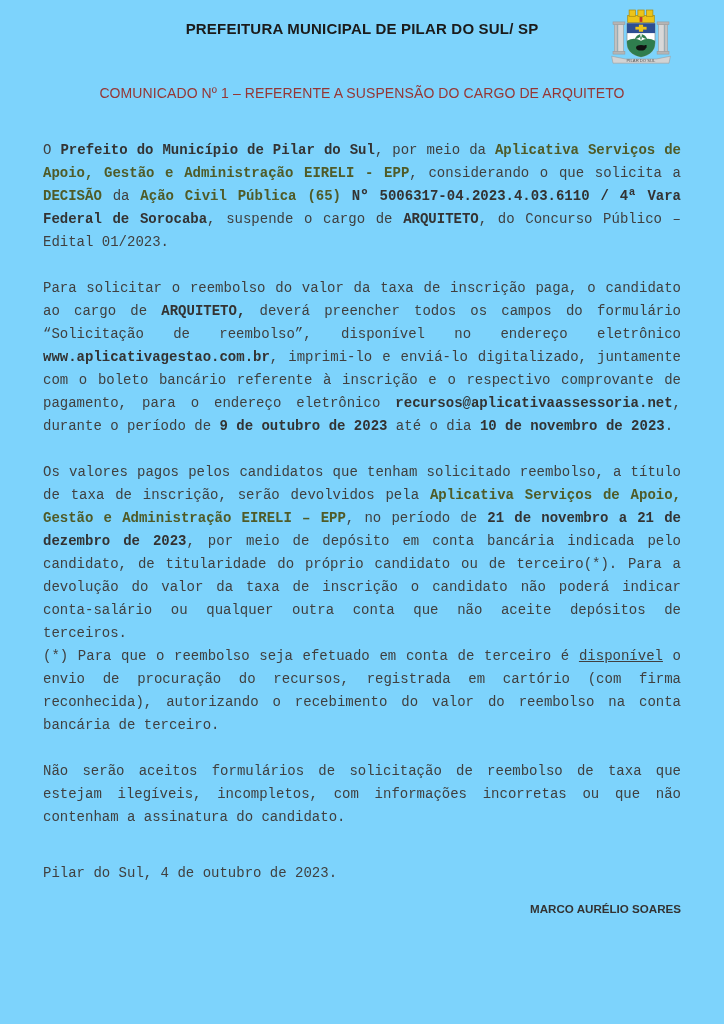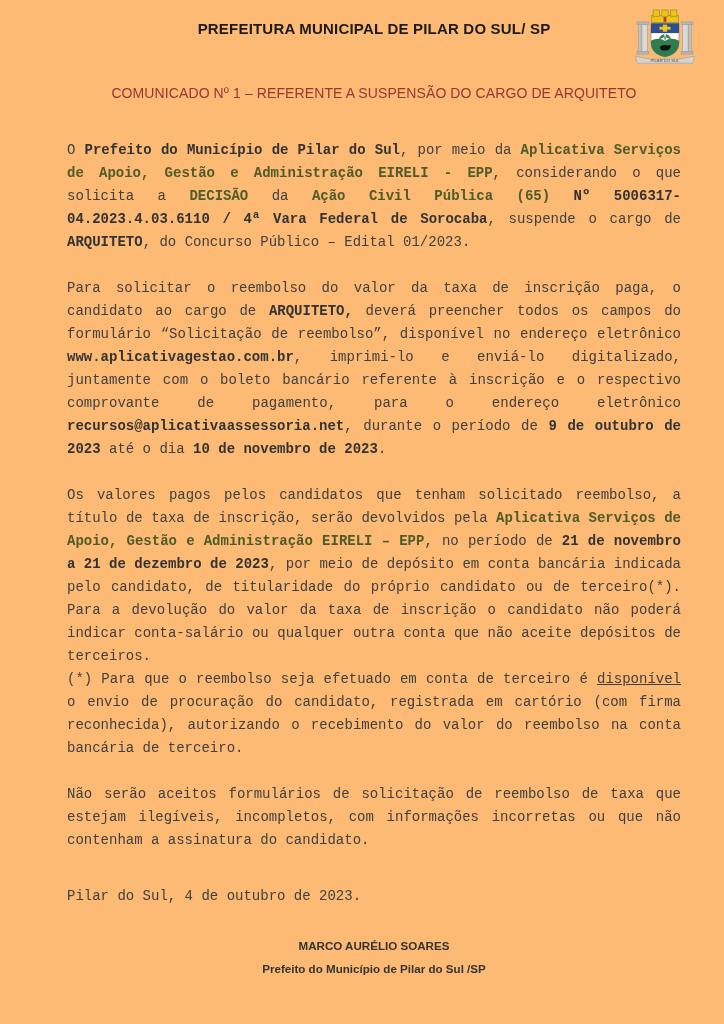--- a/index.html
+++ b/index.html
@@ -1,25 +1,24 @@
 <!DOCTYPE html>
 <html><head>
 <meta charset="utf-8">
 <style>
   * { margin:0; padding:0; box-sizing:border-box; }
   html,body { background:#888; }
   .page {
     position:relative;
     width:724px; height:1024px;
     margin:0 auto;
-    background:#fdba74;
+    background:#7dd3fc;
     font-family:"Liberation Sans", "DejaVu Sans", sans-serif;
     color:#404040;
     overflow:hidden;
-    padding-left:24px;
   }
   .doc-header { position:relative; padding-top:19px; text-align:center; }
   .doc-header .hline {
     font-size:15px; font-weight:bold; color:#1b1b1b; line-height:19px;
     letter-spacing:0.2px;
   }
   .logo-wrap { position:absolute; top:7px; left:606px; width:70px; height:62px; }
   .comm-heading {
     margin-top:47px; text-align:center;
     font-size:14px; font-weight:normal; color:#953735; letter-spacing:0.1px;
@@ -27,21 +26,21 @@
   .doc-body { margin:38px 43px 0 43px; }
   .doc-body p {
     text-align:justify;
     font-size:14px; line-height:23px; color:#404040;font-family:Liberation Mono, monospace;
   }
   p.para-gap { margin-top:23px; }
   .seg-b { font-weight:bold; color:#333333; }
   .seg-olive { font-weight:bold; color:#4f5b28; }
   .seg-u { text-decoration:underline; }
   .date-line { margin-top:33px !important; text-align:center; }
-  .signature { margin-top:26px; text-align:center; font-size:11.6px; line-height:23px; }
+  .signature { margin-top:12px; text-align:right; font-size:11.6px; line-height:23px; }
   .signature div { font-weight:bold; color:#333333; }
 </style>
 </head>
 <body>
 
 <div class="page">
 
   <div class="doc-header">
     <div class="hline">PREFEITURA MUNICIPAL DE PILAR DO SUL/ SP</div>
 
@@ -96,28 +95,27 @@
 
     <p class="para-gap">
       <span>Para solicitar o reembolso do valor da taxa de inscrição paga, o candidato ao cargo de </span><span class="seg-b">ARQUITETO,</span><span> deverá preencher todos os campos do formulário “Solicitação de reembolso”, disponível no endereço eletrônico </span><span class="seg-b">www.aplicativagestao.com.br</span><span>, imprimi-lo e enviá-lo digitalizado, juntamente com o boleto bancário referente à inscrição e o respectivo comprovante de pagamento, para o endereço eletrônico </span><span class="seg-b">recursos@aplicativaassessoria.net</span><span>, durante o período de </span><span class="seg-b">9 de outubro de 2023</span><span> até o dia </span><span class="seg-b">10 de novembro de 2023</span><span>.</span>
     </p>
 
     <p class="para-gap">
       <span>Os valores pagos pelos candidatos que tenham solicitado reembolso, a título de taxa de inscrição, serão devolvidos pela </span><span class="seg-olive">Aplicativa Serviços de Apoio, Gestão e Administração EIRELI – EPP</span><span>, no período de </span><span class="seg-b">21 de novembro a 21 de dezembro de 2023</span><span>, por meio de depósito em conta bancária indicada pelo candidato, de titularidade do próprio candidato ou de terceiro(*). Para a devolução do valor da taxa de inscrição o candidato não poderá indicar conta-salário ou qualquer outra conta que não aceite depósitos de terceiros.</span>
     </p>
 
     <p>
-      <span>(*) Para que o reembolso seja efetuado em conta de terceiro é </span><span class="seg-u">disponível</span><span> o envio de procuração do candidato, registrada em cartório (com firma reconhecida), autorizando o recebimento do valor do reembolso na conta bancária de terceiro.</span>
+      <span>(*) Para que o reembolso seja efetuado em conta de terceiro é </span><span class="seg-u">disponível</span><span> o envio de procuração do recursos, registrada em cartório (com firma reconhecida), autorizando o recebimento do valor do reembolso na conta bancária de terceiro.</span>
     </p>
 
     <p class="para-gap">
       <span>Não serão aceitos formulários de solicitação de reembolso de taxa que estejam ilegíveis, incompletos, com informações incorretas ou que não contenham a assinatura do candidato.</span>
     </p>
 
     <p class="para-gap date-line">Pilar do Sul, 4 de outubro de 2023.</p>
 
     <div class="signature">
       <div>MARCO AURÉLIO SOARES</div>
-      <div>Prefeito do Município de Pilar do Sul /SP</div>
     </div>
 
   </div>
 </div>
 
 </body></html>

